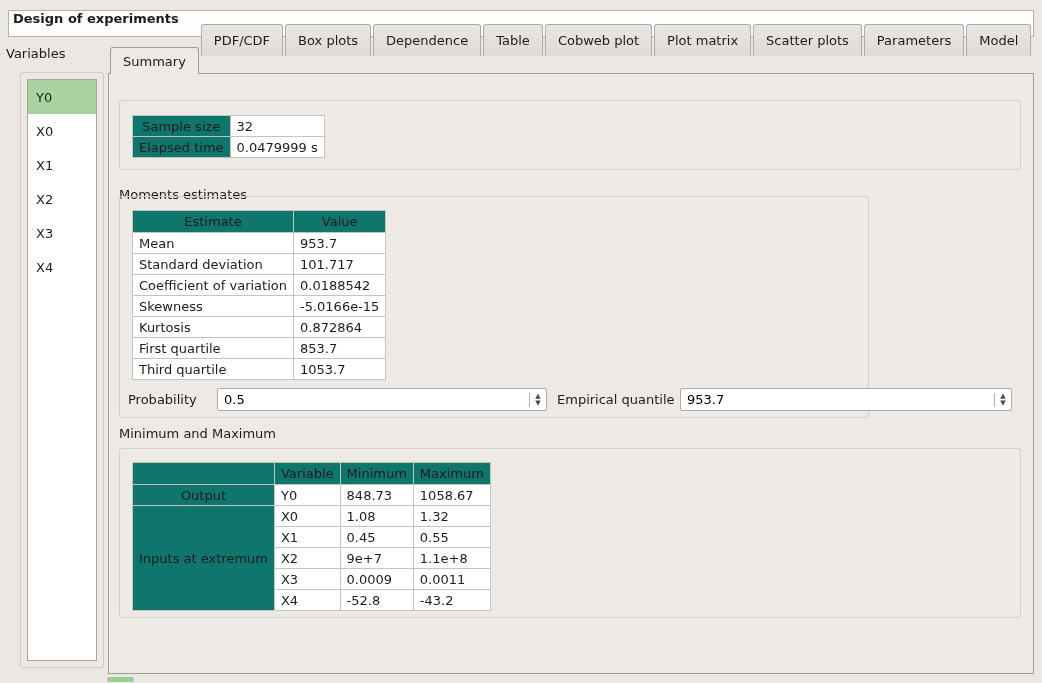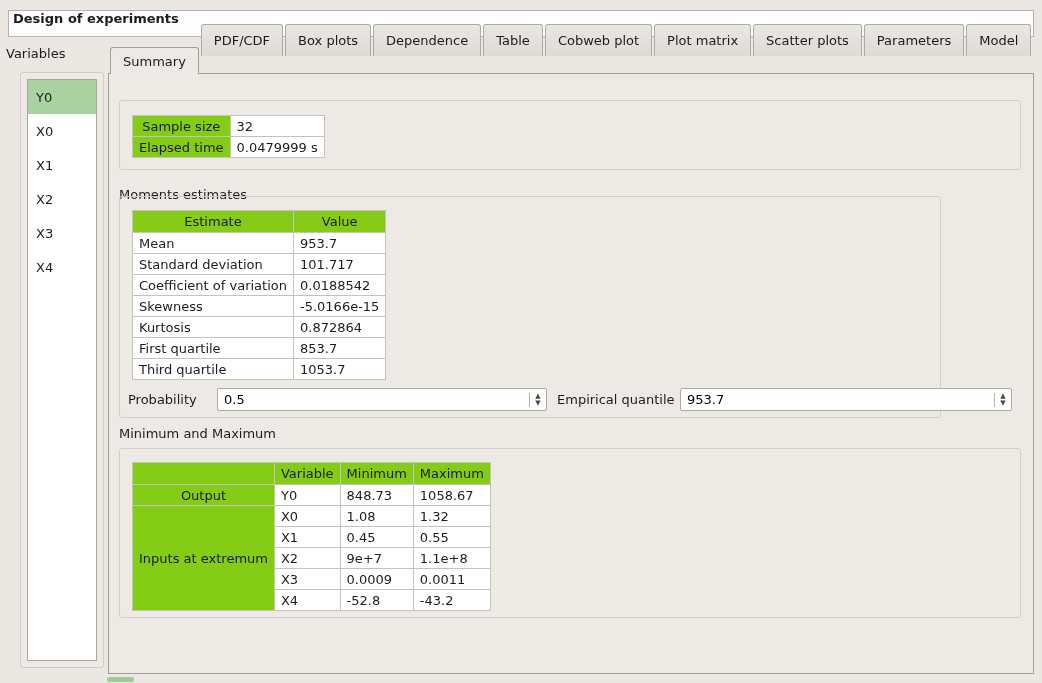--- a/index.html
+++ b/index.html
@@ -54,21 +54,21 @@
     position:absolute; border:1px solid #d2cfca; border-radius:3px;
   }
   .gb-label { position:absolute; left:10px; }
 
   table.qtable { border-collapse:collapse; background:#ffffff; }
   table.qtable td, table.qtable th {
     border:1px solid #c6c3bf; padding:1px 6px; height:21px;
     font-weight:normal; white-space:nowrap;
   }
   table.qtable th, td.hd {
-    background:#84cc16; text-align:center; height:22px;
+    background:#0f766e; text-align:center; height:22px;
   }
   td.c { text-align:left; }
   td.v { text-align:left; }
   td.wrapcell { white-space:normal; text-align:center; width:80px; }
 
   .spinrow-label { position:absolute; top:191px; height:23px; display:flex; align-items:center; }
   .spinbox {
     position:absolute; top:191px; height:23px;
     background:#ffffff; border:1px solid #aeaba7; border-radius:2px;
     display:flex; align-items:center;
@@ -145,21 +145,21 @@
       </tr>
       <tr>
         <td class="hd">Elapsed time</td>
         <td class="v">0.0479999 s</td>
       </tr>
     </tbody>
       </table>
   </div>
 
   <div class="gb-label" style="top:113px;text-align:right;">Moments estimates</div>
-  <div class="gb" style="left:10px; top:122px; width:822px; height:222px;">
+  <div class="gb" style="left:10px; top:122px; width:750px; height:222px;">
     <table class="qtable" style="position:absolute; left:12px; top:13px;">
       <tbody>
           <tr>
         <th style="min-width:158px">Estimate</th>
         <th style="min-width:86px">Value</th>
       </tr>
       <tr>
         <td class="c">Mean</td>
         <td class="v">953.7</td>
       </tr>

